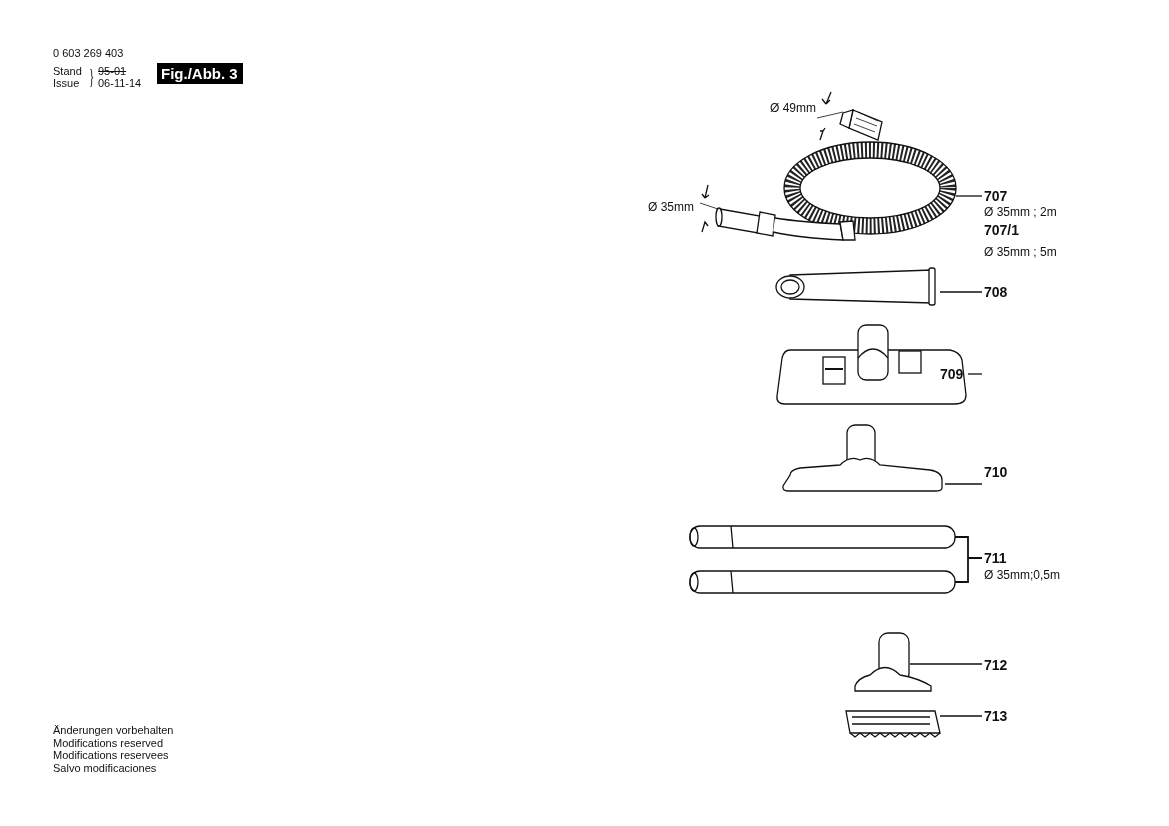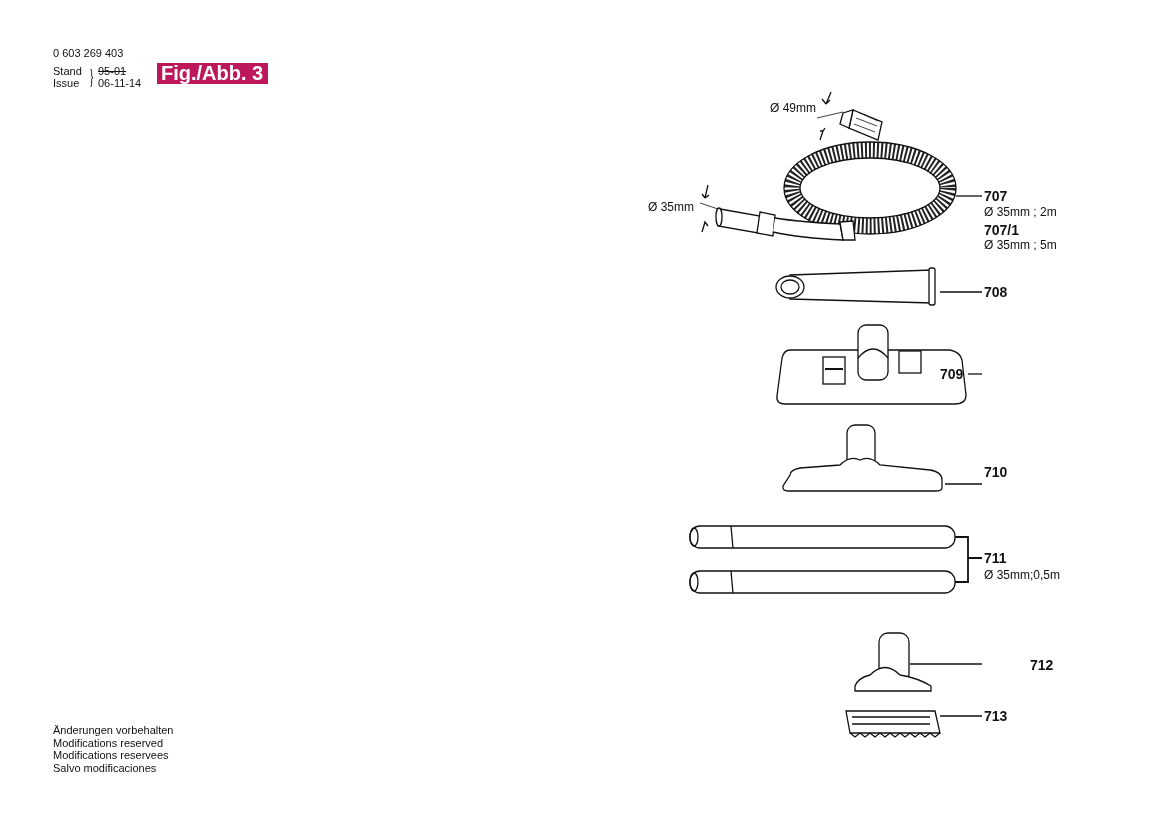--- a/index.html
+++ b/index.html
@@ -4,22 +4,22 @@
   <style>
     html, body { margin:0; padding:0; background:#ffffff; }
     body { width:1169px; height:826px; position:relative; overflow:hidden;
            font-family:"Liberation Sans", sans-serif; color:#111; }
     .abs { position:absolute; }
     .hdr-num { left:53px; top:47px; font-size:11px;text-align:center; }
     .stand { left:53px; top:65px; font-size:11px; line-height:12px; }
     .brace { left:89px; top:64px; font-size:22px; line-height:24px; transform:scaleX(0.5); transform-origin:left; font-family:"Liberation Serif", serif;}
     .dates { left:98px; top:65px; font-size:11px; line-height:12px; }
     .strike { text-decoration:line-through; }
-    .fig { left:157px; top:63px; background:#be185d; color:#fff; font-weight:bold;
-           font-size:20px; padding:1px 5px 1px 4px; line-height:19px; }
+    .fig { left:157px; top:63px; background:#000000; color:#fff; font-weight:bold;
+           font-size:15px; padding:1px 5px 1px 4px; line-height:19px; }
     .footer { left:53px; top:724px; font-size:11px; line-height:12.5px; }
     .pn { font-weight:bold; font-size:14px; }
     .dim { font-size:12px; }
     svg { position:absolute; left:0; top:0; }
   </style>
 </head>
 <body>
 
 <div class="abs hdr-num">0 603 269 403</div>
 <div class="abs stand">
@@ -105,27 +105,27 @@
   </g>
   <line x1="940" y1="716" x2="982" y2="716"></line>
 </svg>
 
 <div class="abs dim" style="left:770px;top:101px;">Ø 49mm</div>
 <div class="abs dim" style="left:648px;top:200px;">Ø 35mm</div>
 
 <div class="abs pn" style="left:984px;top:188px;">707</div>
 <div class="abs dim" style="left:984px;top:205px;">Ø 35mm ; 2m</div>
 <div class="abs pn" style="left:984px;top:222px;">707/1</div>
-<div class="abs dim" style="left:984px;top:238px;">Ø 35mm ; 5m</div>
+<div class="abs dim" style="left:984px;top:245px;">Ø 35mm ; 5m</div>
 <div class="abs pn" style="left:984px;top:284px;">708</div>
 <div class="abs pn" style="left:940px;top:366px;text-align:center;">709</div>
 <div class="abs pn" style="left:984px;top:464px;">710</div>
 <div class="abs pn" style="left:984px;top:550px;">711</div>
 <div class="abs dim" style="left:984px;top:568px;">Ø 35mm;0,5m</div>
-<div class="abs pn" style="left:984px;top:657px;margin-left:46px;">712</div>
+<div class="abs pn" style="left:984px;top:657px;">712</div>
 <div class="abs pn" style="left:984px;top:708px;">713</div>
 
 <div class="abs footer">
   <div>Änderungen vorbehalten</div>
   <div>Modifications reserved</div>
   <div>Modifications reservees</div>
   <div>Salvo modificaciones</div>
 </div>
 
 </body></html>

